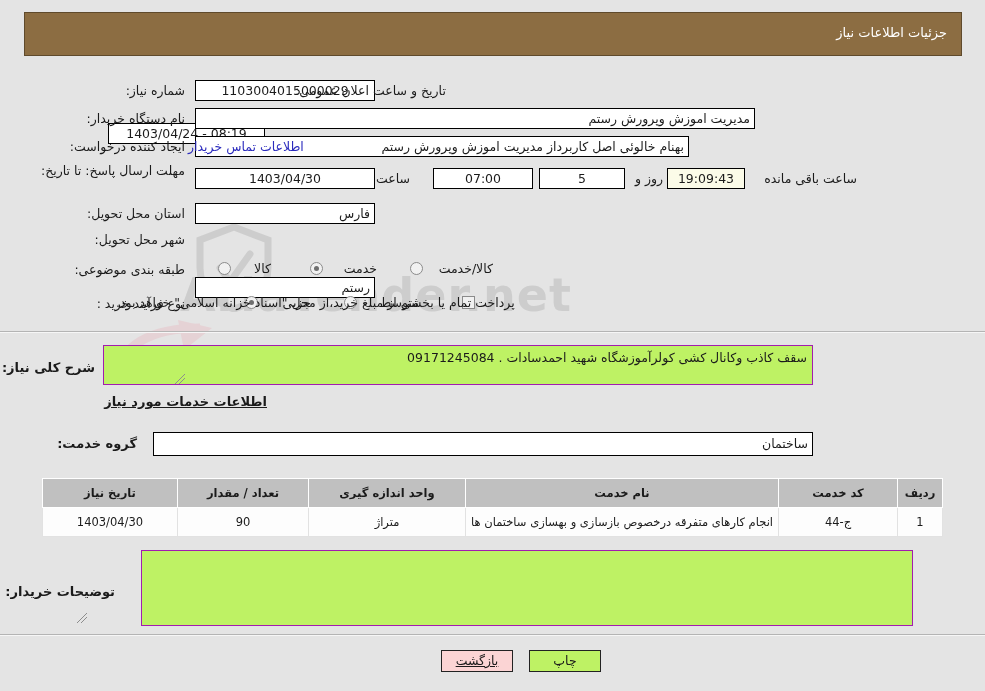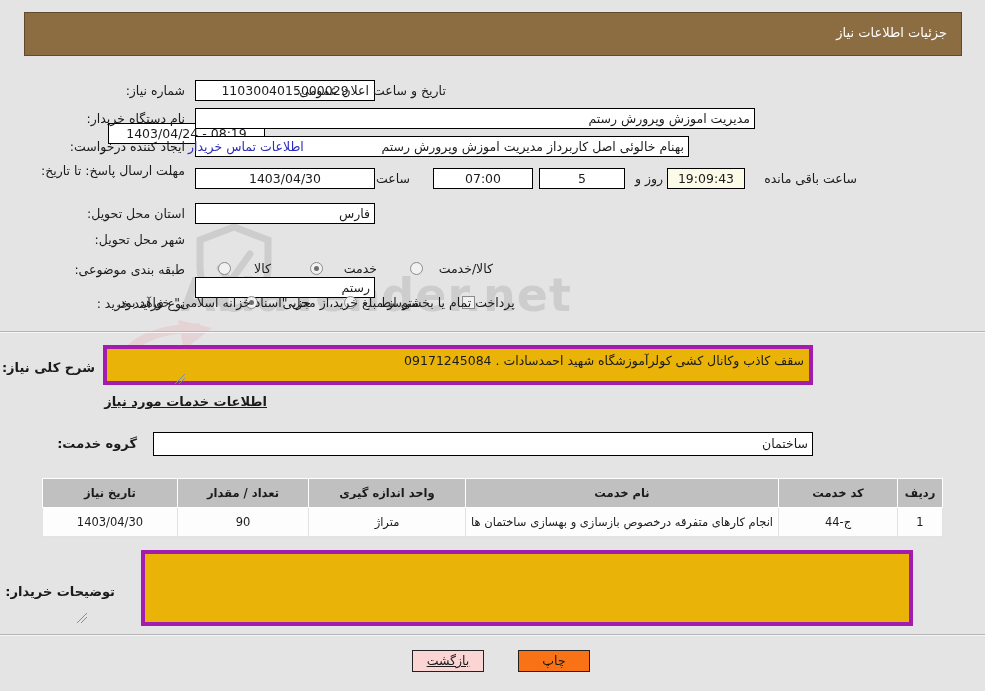--- a/index.html
+++ b/index.html
@@ -142,22 +142,22 @@
     position: absolute;
     width: 13px; height: 13px;
     border: 1px solid #8b8b8b;
     background: #f1f1f1;
     box-sizing: border-box;
   }
 
   
   .ta {
     position: absolute;
-    background: #eab308;
-    border: 4px solid #a21caf;
+    background: #bef264;
+    border: 1px solid #a21caf;
     box-sizing: border-box;
     font-size: 12.5px;
     color: #1b1b1b;
     padding: 3px 5px;
     text-align: right;
     overflow: hidden;
     line-height: 17px;
   }
   .resize-grip {
     position: absolute;
@@ -216,21 +216,21 @@
     border: 1px solid #222222;
     box-sizing: border-box;
     font-size: 12.5px;
     color: #1b1b1b;
     height: 22px;
     line-height: 20px;
     text-align: center;
     cursor: pointer;
     font-family: "DejaVu Sans", "Liberation Sans", sans-serif;
   }
-  .btn.print  { background: #f97316; }
+  .btn.print  { background: #bef264; margin-left: 11px; }
   .btn.back   { background: #fbd4d4; }
 </style>
 </head>
 <body>
 
 <div class="page">
 
   <div class="watermark">
     <svg class="wm-shield" viewBox="0 0 76 88">
       <path d="M38 3 L72 16 V44 C72 66 55 80 38 85 C21 80 4 66 4 44 V16 Z" fill="none" stroke="#9a9a9a" stroke-width="7"></path>
@@ -330,16 +330,16 @@
 
   <div class="bold-lbl" style="right:870px; top:584px;">توضیحات خریدار:</div>
   <div class="ta" style="right:72px; top:550px; width:772px; height:76px;"></div>
   <svg class="resize-grip" style="right:auto; left:76px; top:612px;" viewBox="0 0 12 12">
     <line x1="1" y1="11" x2="11" y2="1" stroke="#8d8d8d" stroke-width="1"></line>
     <line x1="5" y1="11" x2="11" y2="5" stroke="#8d8d8d" stroke-width="1"></line>
   </svg>
 
   <div class="mid-sep"></div>
 
-  <div class="btn back" style="right:auto; left:412px; top:650px; width:72px;text-decoration:underline;">بازگشت</div>
+  <div class="btn back" style="right:auto; left:441px; top:650px; width:72px;text-decoration:underline;">بازگشت</div>
   <div class="btn print" style="right:auto; left:518px; top:650px; width:72px;">چاپ</div>
 
 </div>
 
 </body></html>

